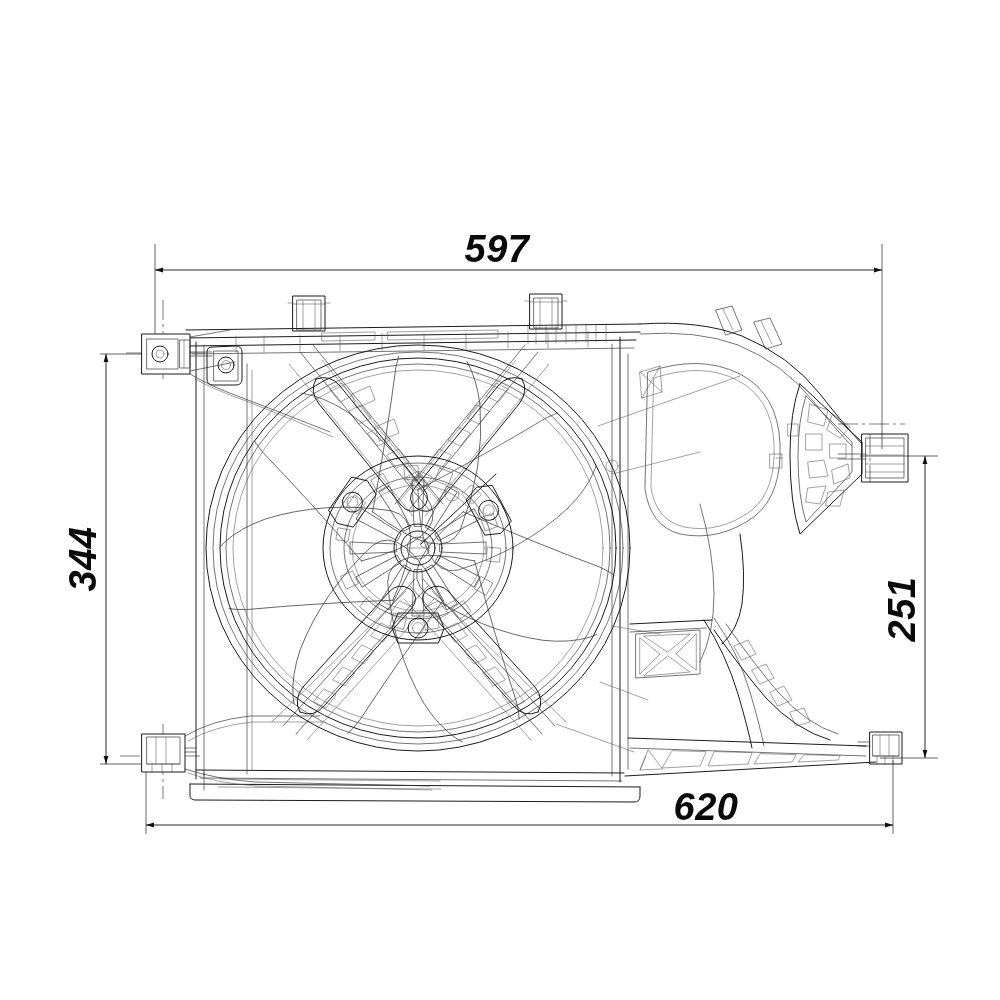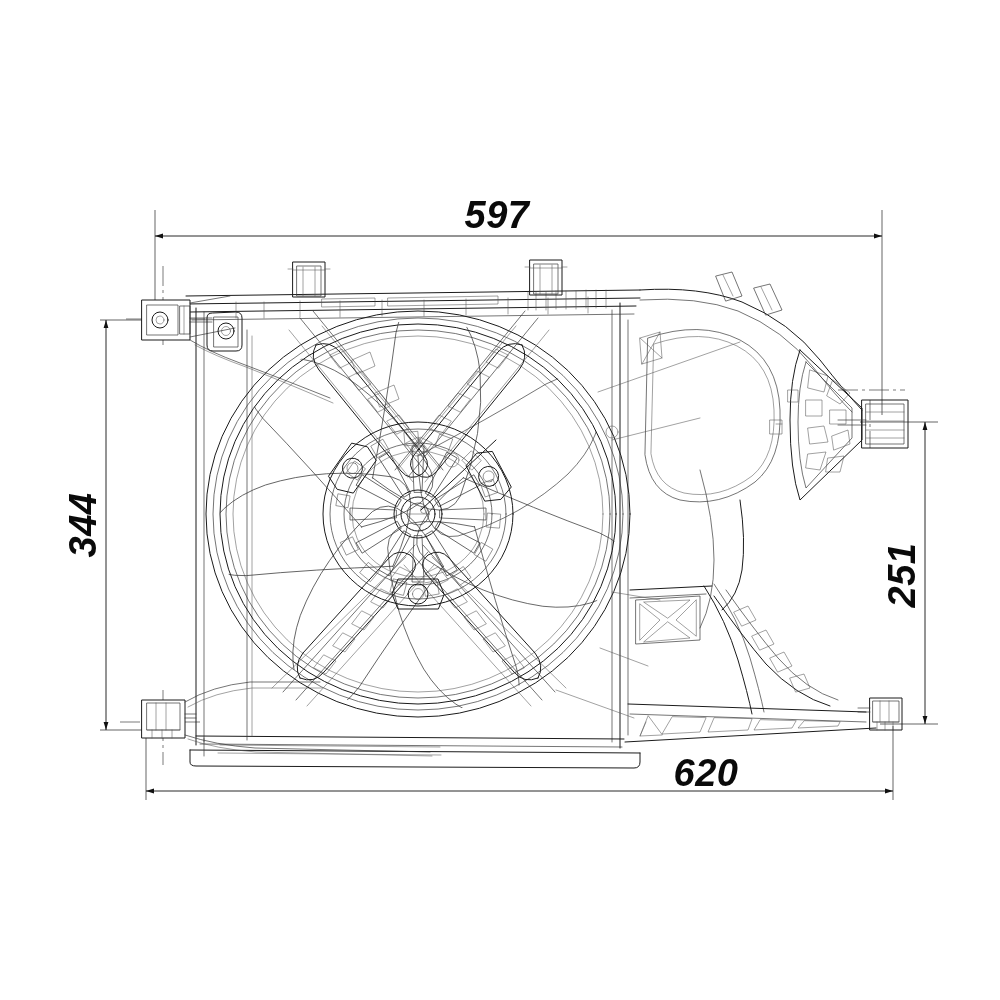--- a/index.html
+++ b/index.html
@@ -12,20 +12,21 @@
     width: 1000px;
     height: 1000px;
     overflow: hidden;
     font-family: "Liberation Sans", sans-serif;
   }
   #drawing-root {
     position: relative;
     width: 1000px;
     height: 844px;
     background: #ffffff;
+    margin-top: 34px;
   }
   svg#tech-drawing {
     display: block;
     width: 1000px;
     height: 1000px;
   }
   .ln {
     fill: none;
     stroke: #1b1b1b;
     stroke-width: 1;

